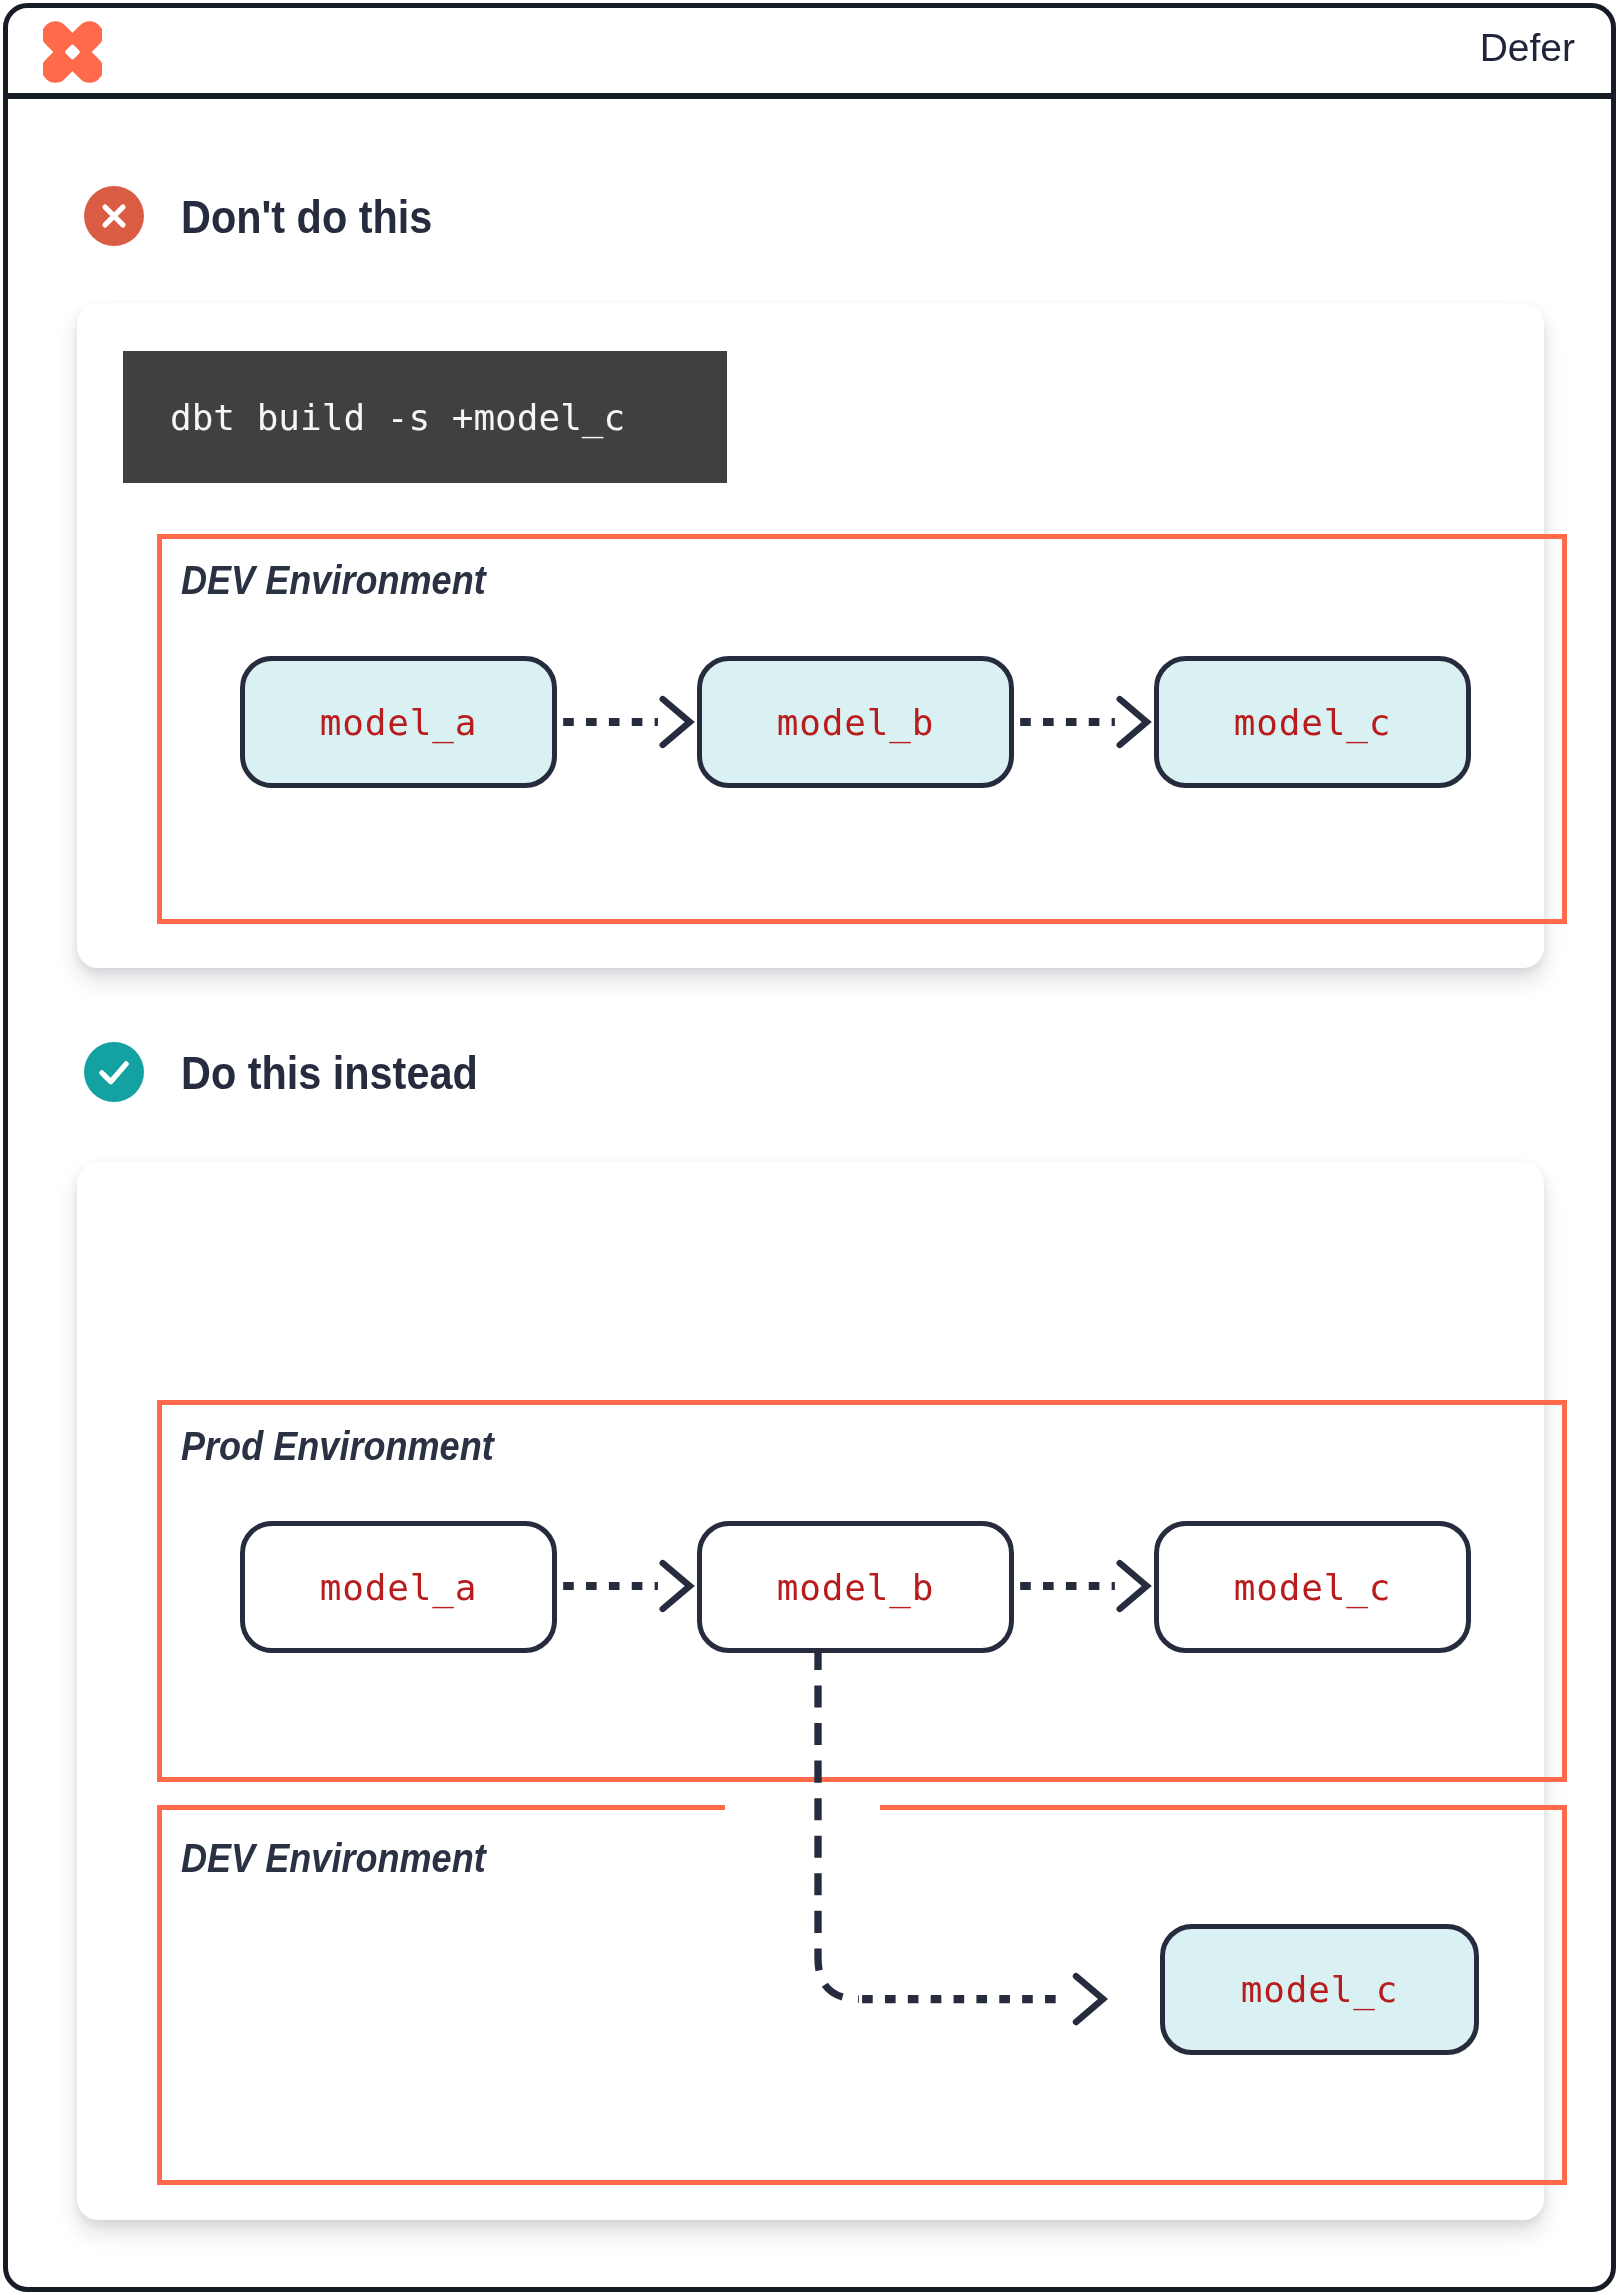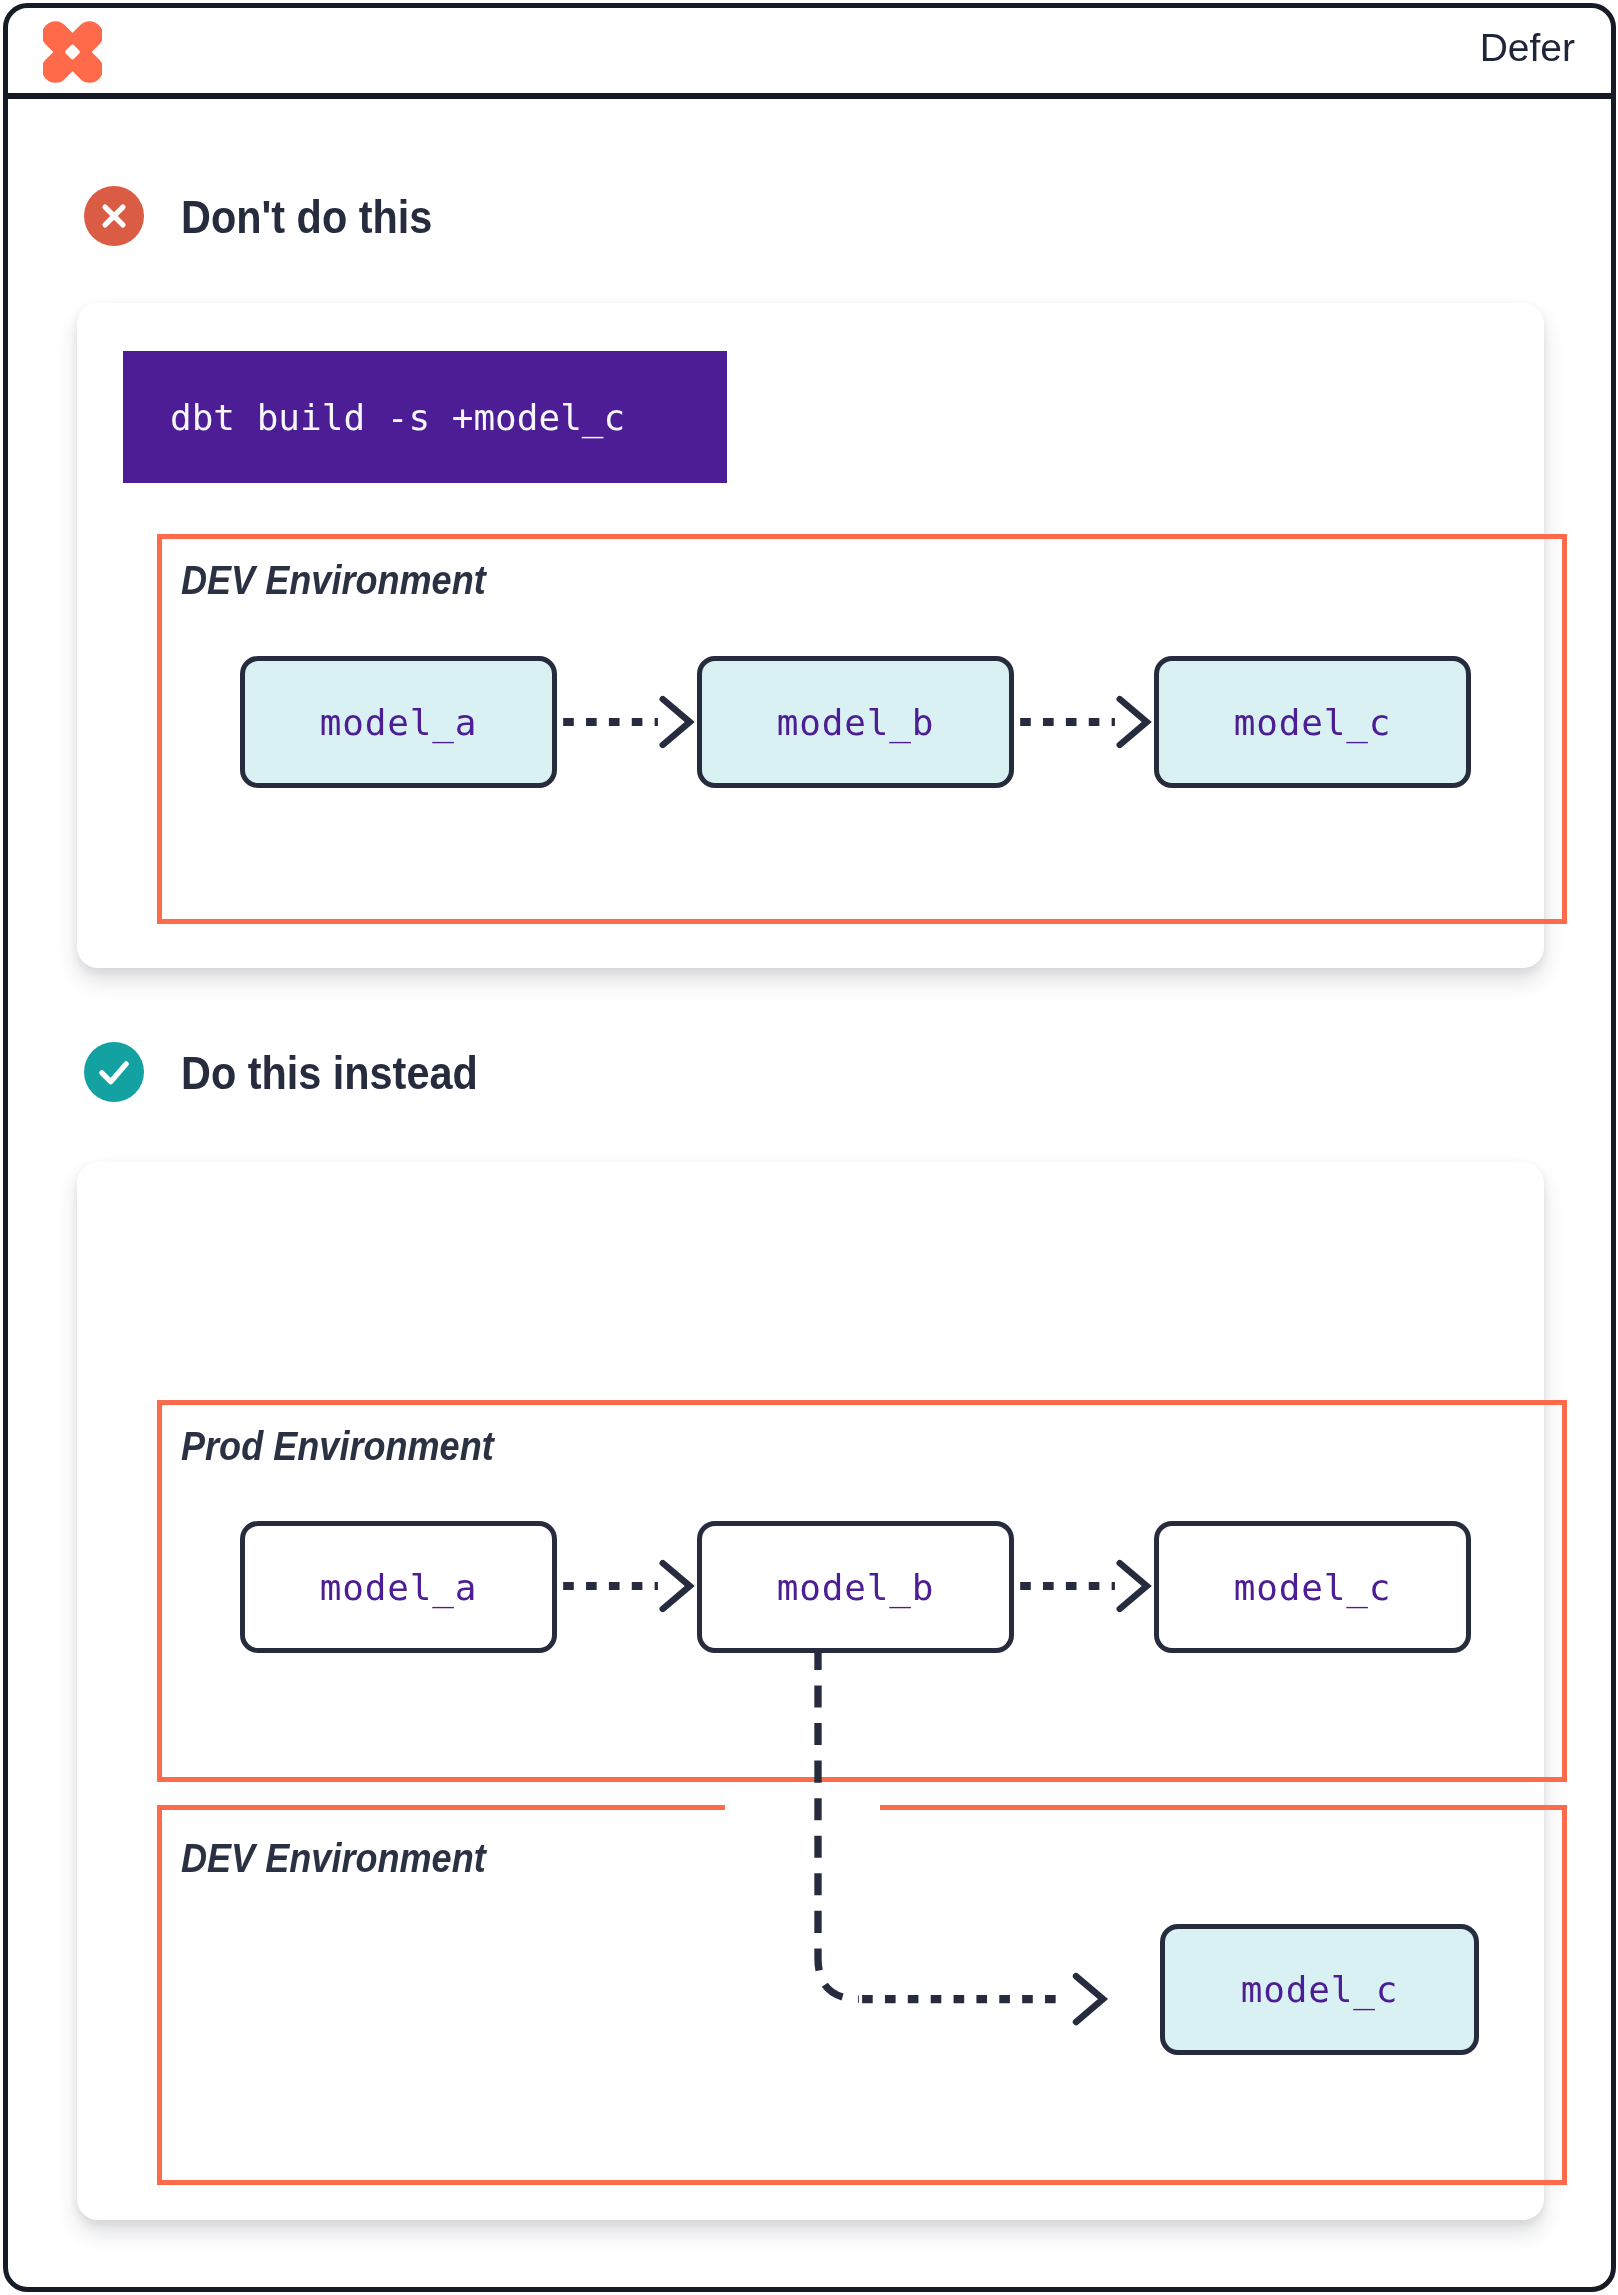--- a/index.html
+++ b/index.html
@@ -18,32 +18,32 @@
   
   .badge{position:absolute;left:84px;width:60px;height:60px;z-index:2;}
   .section-heading{position:absolute;left:181px;height:62px;display:flex;align-items:center;
                    font-size:46px;font-weight:bold;color:#262C3E;transform:scaleX(.9);
                    transform-origin:left center;white-space:nowrap;z-index:2;}
 
   
   .card{position:absolute;left:77px;width:1467px;background:#ffffff;border-radius:21px;
         box-shadow:0 13px 21px rgba(30,34,48,.14),0 3.3px 8.2px rgba(30,34,48,.07);z-index:1;}
 
-  .code-block{position:absolute;left:46px;background:#4c1d95;color:#F4F6F8;
+  .code-block{position:absolute;left:46px;background:#404040;color:#F4F6F8;
               font-family:"DejaVu Sans Mono",monospace;font-size:36px;white-space:pre;
               display:flex;align-items:center;padding-left:47px;box-sizing:border-box;}
 
   .env-box{position:absolute;border:5.7px solid #FF6A4A;background:transparent;z-index:1;margin-left:36px;}
   .env-label{position:absolute;left:19px;font-size:41px;font-weight:bold;font-style:italic;
              color:#2A3142;transform:scaleX(.88);transform-origin:left top;white-space:nowrap;}
 
-  .model{position:absolute;width:317px;height:132px;border:5.7px solid #262C3E;border-radius:18px;
+  .model{position:absolute;width:317px;height:132px;border:5.7px solid #262C3E;border-radius:32px;
          background:#ffffff;display:flex;align-items:center;justify-content:center;
          font-family:"DejaVu Sans Mono",monospace;font-size:36px;letter-spacing:0.8px;
-         color:#4c1d95;box-sizing:border-box;z-index:2;}
+         color:#b91c1c;box-sizing:border-box;z-index:2;}
   .model.teal{background:#D9F1F3;}
   .model.dev-c{width:319px;height:131px;}
 
   .arrow-svg{position:absolute;width:141px;height:98px;z-index:2;}
   .border-gap-mask{position:absolute;width:155px;height:9.8px;background:#ffffff;z-index:3;}
   .elbow-svg{position:absolute;z-index:4;}
 
   svg{display:block;}
 </style>
 </head>

